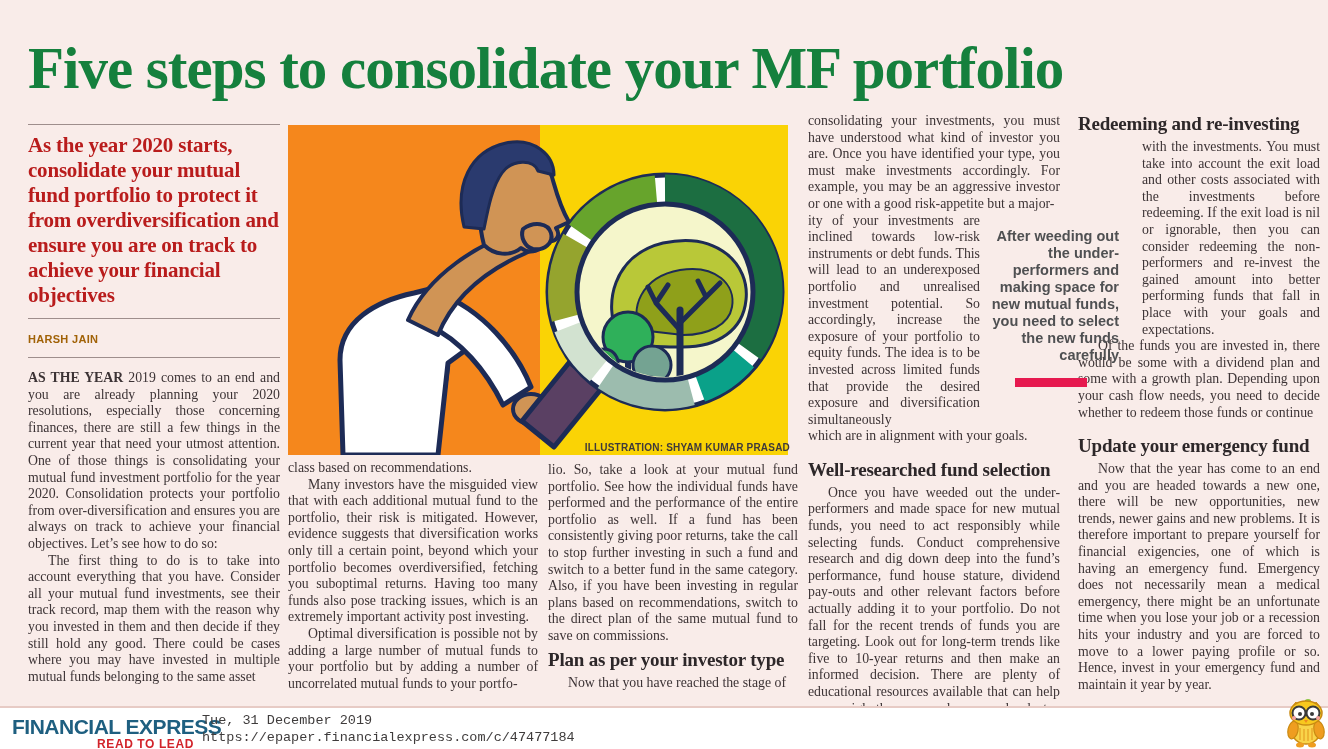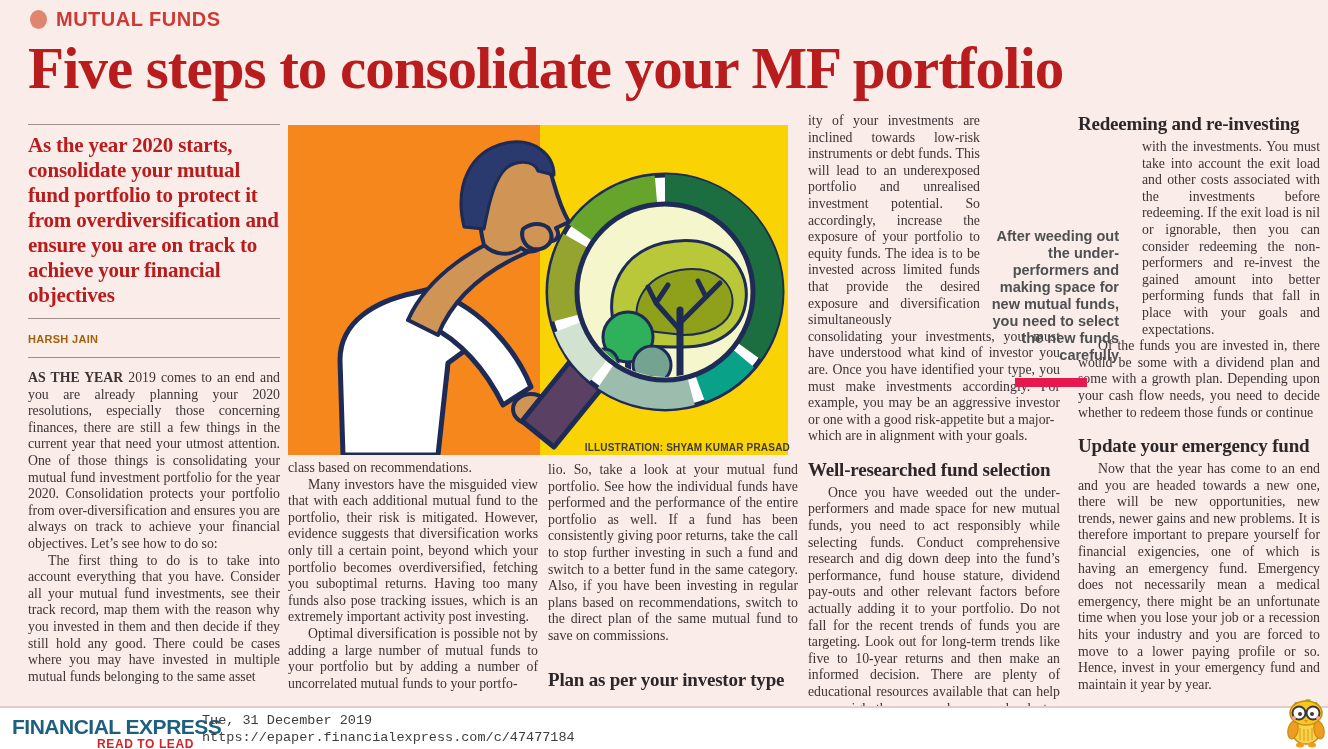--- a/index.html
+++ b/index.html
@@ -4,41 +4,41 @@
 <style>
   * { margin:0; padding:0; box-sizing:border-box; }
   html,body { width:1328px; height:749px; }
   body { font-family:"Liberation Serif", serif; background:#f9ece9; }
   .page { position:relative; width:1328px; height:749px; background:#f9ece9; overflow:hidden; }
 
   
   .kicker-row { position:absolute; left:30px; top:8px; display:flex; align-items:center; }
   .dot { width:17px; height:19px; border-radius:50%; background:#e08570; margin-right:9px; }
   .kicker { font-family:"Liberation Sans", sans-serif; font-weight:bold; font-size:20px; letter-spacing:.5px; color:#cd3a36; }
-  h1.headline { position:absolute; left:28px; top:34px; width:1280px; font-size:59px; font-weight:bold; color:#b91c1c; letter-spacing:-1px; font-family:"Liberation Serif", serif; }
+  h1.headline { position:absolute; left:28px; top:34px; width:1280px; font-size:59px; font-weight:bold; color:#15803d; letter-spacing:-1px; font-family:"Liberation Serif", serif; }
 
   
   .col { position:absolute; color:#3c3335; }
   .col p.body { font-size:13.8px; line-height:16.6px; text-align:justify; }
   .col p.indent { text-indent:20px; }
   h2.sec { font-size:19px; font-weight:600; color:#2d2729; margin:10px 0 4px 0; letter-spacing:-0.2px; }
 
   .col1 { left:28px; top:116px; width:252px; }
   .rule { height:1px; background:#9e8e8c; margin:8px 0; }
   .standfirst { font-size:21px; line-height:25px; font-weight:bold; color:#b91c1c; letter-spacing:-0.2px; margin:4px 0 10px 0; }
   .byline { font-family:"Liberation Sans", sans-serif; font-weight:bold; font-size:11px; color:#a16207; margin:14px 0 12px 0; letter-spacing:.3px; }
   .col1 .rule.preBody { margin-bottom:12px; }
   .lead { font-weight:bold; }
 
   .illo { position:absolute; left:288px; top:125px; width:500px; height:330px; }
   .illo-credit { position:absolute; left:543px; top:442px; width:247px; text-align:right; font-family:"Liberation Sans", sans-serif; font-weight:bold; font-size:10px; color:#3e393b; letter-spacing:.2px; }
 
   .col2 { left:288px; top:460px; width:250px; }
   .col3 { left:548px; top:462px; width:250px; }
-  .col3 h2.sec { margin-top:24px; }
+  .col3 h2.sec { margin-top:4px; }
   .col4 { left:808px; top:113px; width:252px; }
   .col4 .narrow { width:172px; }
   .col4 h2.sec { margin-top:14px; }
   .col5 { left:1078px; top:113px; width:242px; }
   .col5 h2.sec { margin:0 0 4px 0; }
   .col5 .indented { margin-left:64px; width:178px; }
   .col5 h2.h2b { margin-top:14px; }
   .writer { font-size:14.5px; font-style:italic; font-weight:bold; text-align:right; margin-top:16px; color:#2d2628; }
 
   .pullquote { position:absolute; left:983px; top:228px; width:136px; text-align:right;
@@ -52,24 +52,20 @@
   .fe-tag { font-family:"Liberation Sans", sans-serif; font-weight:bold; font-size:12px; color:#d2232a; text-align:right; letter-spacing:.6px; margin-top:-2px; }
   .fe-meta { position:absolute; left:202px; top:4px; font-family:"Liberation Mono","DejaVu Sans Mono", monospace; font-size:13.5px; color:#3f3c3c; line-height:17px; }
   .fe-url { display:block; }
   .owl { position:absolute; left:1283px; top:698px; width:46px; height:50px; }
 </style>
 </head>
 <body>
 
 <div class="page">
 
-  <div class="kicker-row">
-    <span class="dot"></span>
-    <span class="kicker">MUTUAL FUNDS</span>
-  </div>
   <h1 class="headline">Five steps to consolidate your MF portfolio</h1>
 
   <div class="col col1">
     <div class="rule"></div>
     <p class="standfirst">As the year 2020 starts, consolidate your mutual fund portfolio to protect it from overdiversification and ensure you are on track to achieve your financial objectives</p>
     <div class="rule"></div>
     <div class="byline">HARSH JAIN</div>
     <div class="rule preBody"></div>
     <p class="body"><span class="lead">AS THE YEAR </span><span>2019 comes to an end and you are already planning your 2020 resolutions, especially those concerning finances, there are still a few things in the current year that need your utmost attention. One of those things is consolidating your mutual fund investment portfolio for the year 2020. Consolidation protects your portfolio from over-diversification and ensures you are always on track to achieve your financial objectives. Let’s see how to do so:</span></p>
     <p class="body indent">The first thing to do is to take into account everything that you have. Consider all your mutual fund investments, see their track record, map them with the reason why you invested in them and then decide if they still hold any good. There could be cases where you may have invested in multiple mutual funds belonging to the same asset</p>
@@ -149,25 +145,26 @@
 
   <div class="col col2">
     <p class="body">class based on recommendations.</p>
     <p class="body indent">Many investors have the misguided view that with each additional mutual fund to the portfolio, their risk is mitigated. However, evidence suggests that diversification works only till a certain point, beyond which your portfolio becomes overdiversified, fetching you suboptimal returns. Having too many funds also pose tracking issues, which is an extremely important activity post investing.</p>
     <p class="body indent">Optimal diversification is possible not by adding a large number of mutual funds to your portfolio but by adding a number of uncorrelated mutual funds to your portfo-</p>
   </div>
 
   <div class="col col3">
     <p class="body">lio. So, take a look at your mutual fund portfolio. See how the individual funds have performed and the performance of the entire portfolio as well. If a fund has been consistently giving poor returns, take the call to stop further investing in such a fund and switch to a better fund in the same category. Also, if you have been investing in regular plans based on recommendations, switch to the direct plan of the same mutual fund to save on commissions.</p>
     <h2 class="sec">Plan as per your investor type</h2>
+    <p class="body indent">Now that you have reached the stage of</p>
   </div>
 
   <div class="col col4">
+    <p class="body">consolidating your investments, you must have understood what kind of investor you are. Once you have identified your type, you must make investments accordingly. For example, you may be an aggressive investor or one with a good risk-appetite but a major-</p>
     <p class="body narrow">ity of your investments are inclined towards low-risk instruments or debt funds. This will lead to an underexposed portfolio and unrealised investment potential. So accordingly, increase the exposure of your portfolio to equity funds. The idea is to be invested across limited funds that provide the desired exposure and diversification simultaneously</p>
-    <p class="body">consolidating your investments, you must have understood what kind of investor you are. Once you have identified your type, you must make investments accordingly. For example, you may be an aggressive investor or one with a good risk-appetite but a major-</p>
     <p class="body">which are in alignment with your goals.</p>
     <h2 class="sec">Well-researched fund selection</h2>
     <p class="body indent">Once you have weeded out the under-performers and made space for new mutual funds, you need to act responsibly while selecting funds. Conduct comprehensive research and dig down deep into the fund’s performance, fund house stature, dividend pay-outs and other relevant factors before actually adding it to your portfolio. Do not fall for the recent trends of funds you are targeting. Look out for long-term trends like five to 10-year returns and then make an informed decision. There are plenty of educational resources available that can help you weigh the pros and cons and select a fund best suited to your financial objectives.</p>
   </div>
 
   <div class="col col5">
     <h2 class="sec">Redeeming and re-investing</h2>
     <p class="body indented">with the investments. You must take into account the exit load and other costs associated with the investments before redeeming. If the exit load is nil or ignorable, then you can consider redeeming the non-performers and re-invest the gained amount into better performing funds that fall in place with your goals and expectations.</p>
     <p class="body indent">Of the funds you are invested in, there would be some with a dividend plan and some with a growth plan. Depending upon your cash flow needs, you need to decide whether to redeem those funds or continue</p>
     <h2 class="sec h2b">Update your emergency fund</h2>

